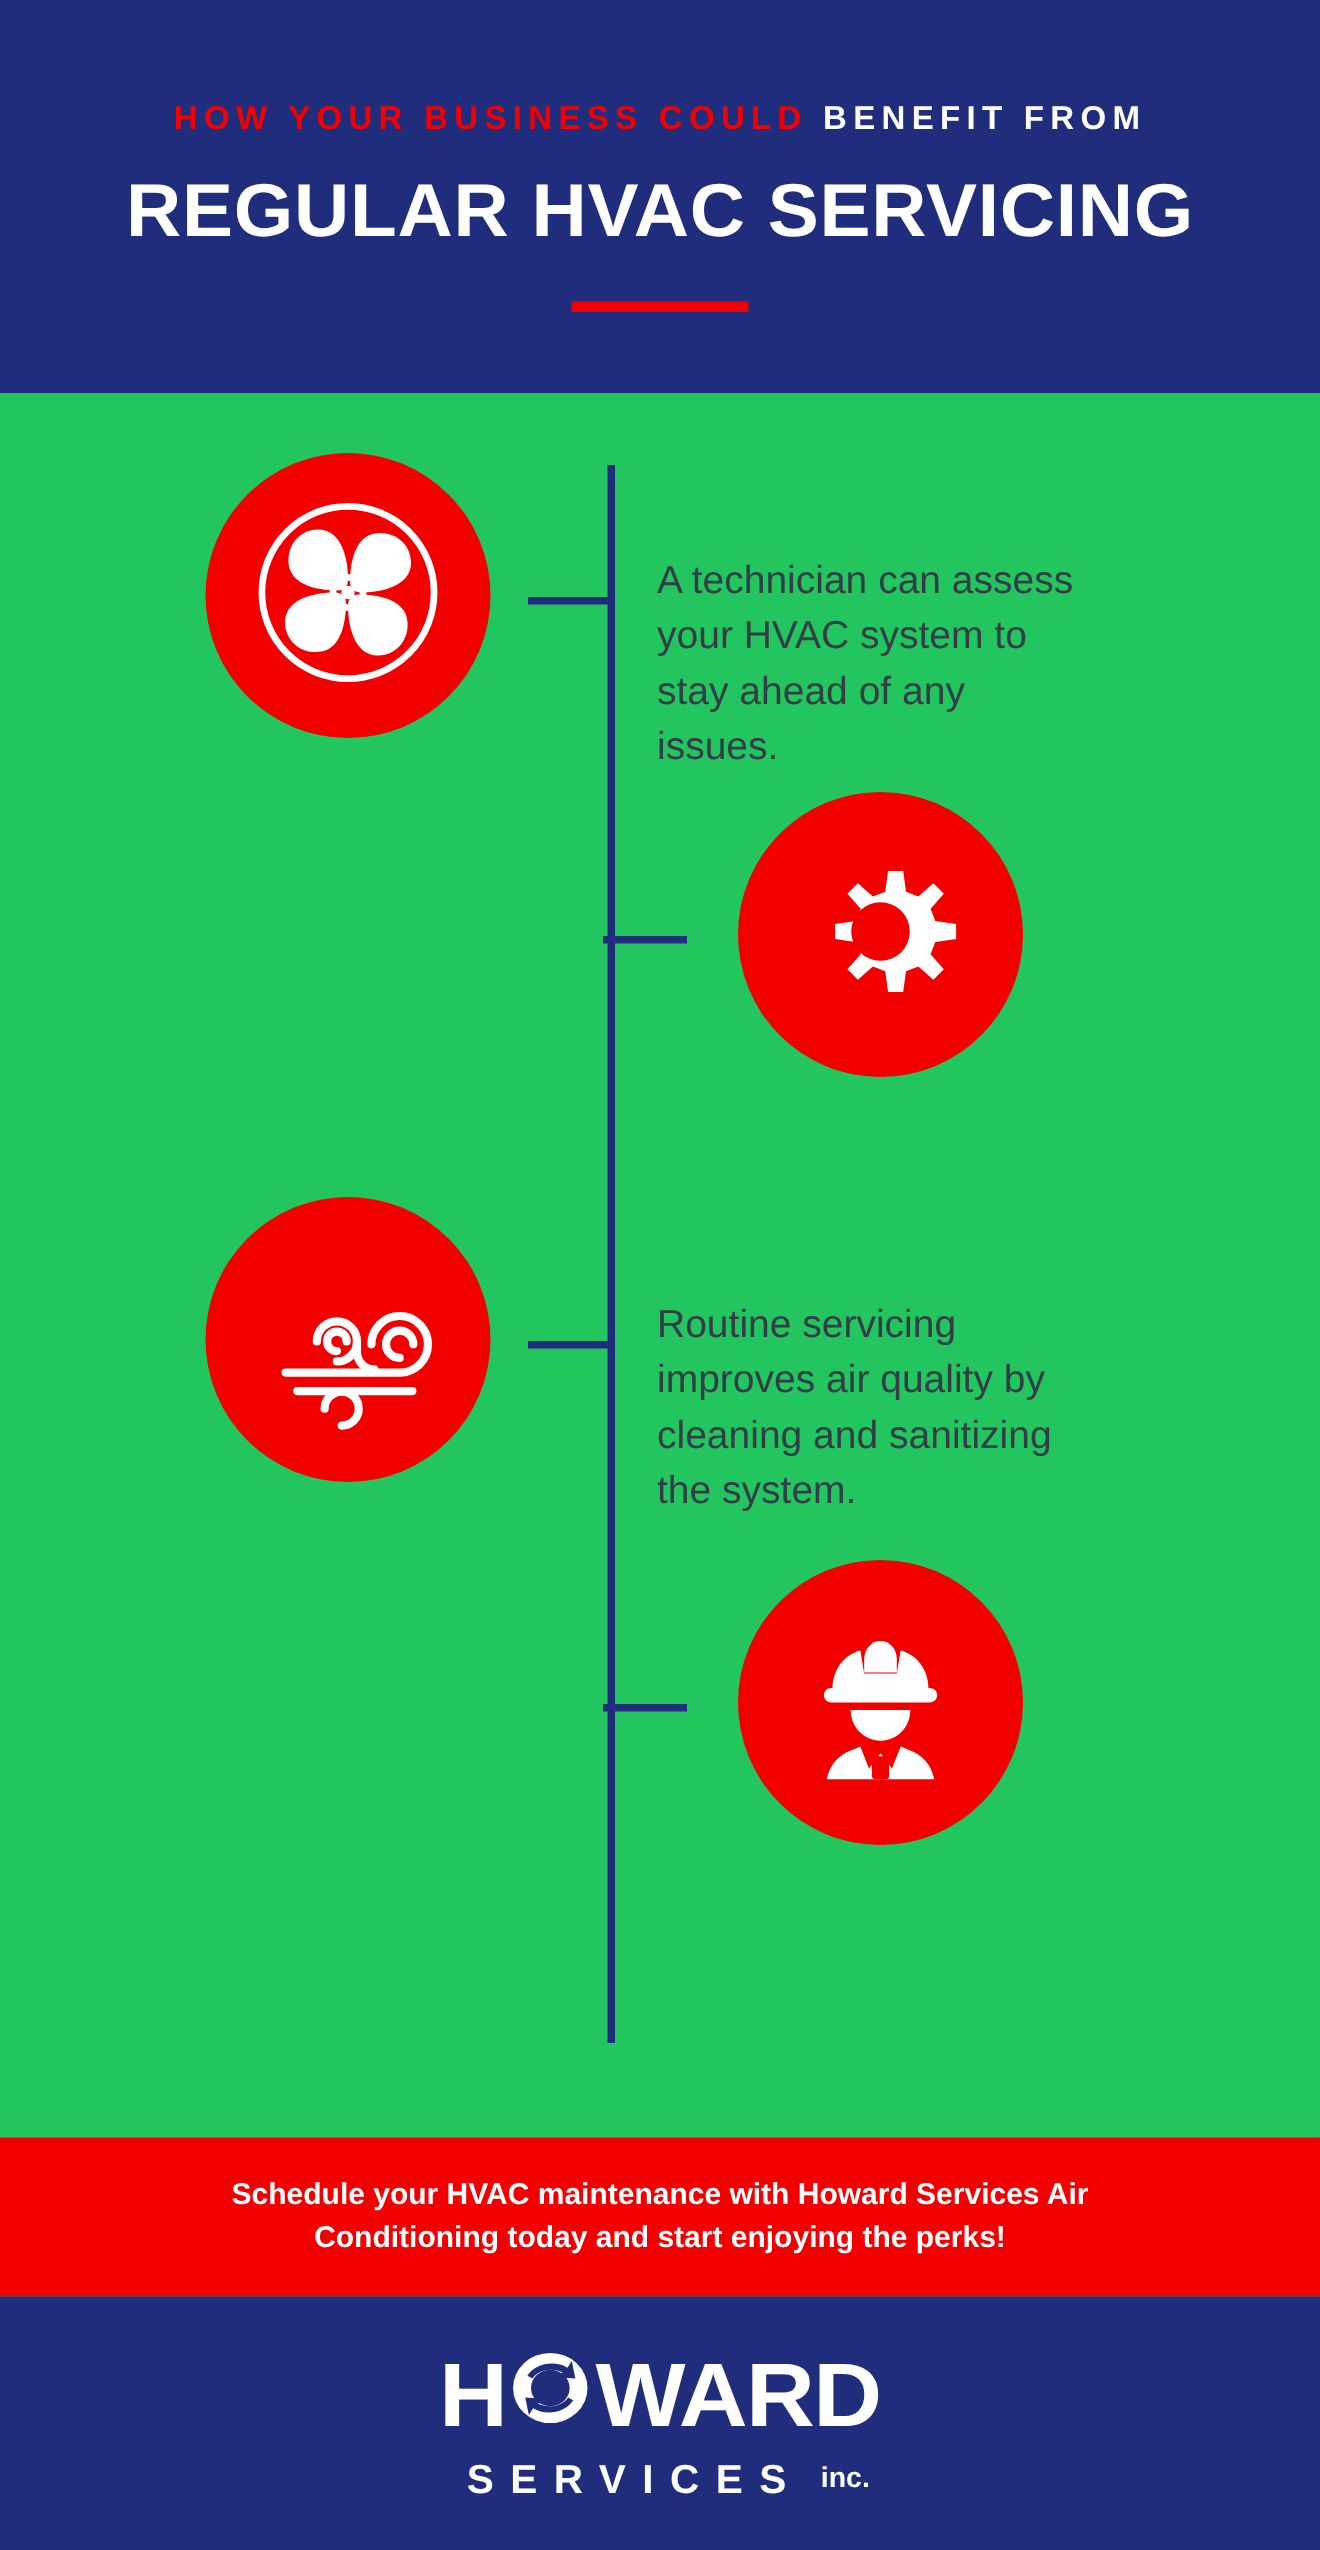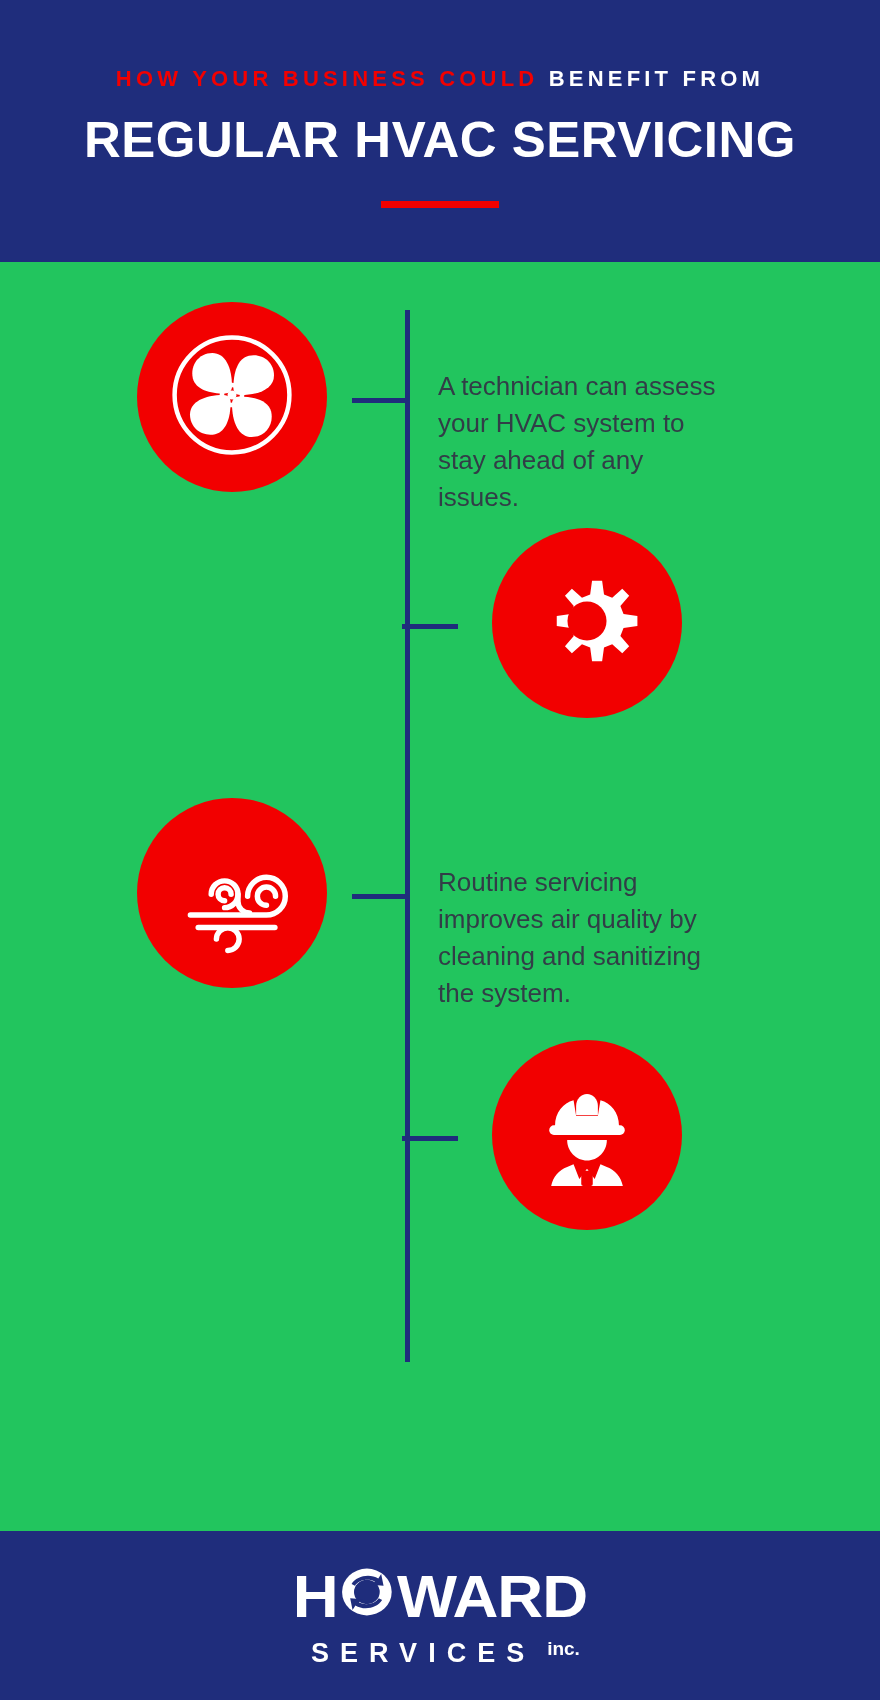--- a/index.html
+++ b/index.html
@@ -153,21 +153,21 @@
     font-weight: bold;
     letter-spacing: -1px;
     line-height: 1;
     transform: scaleX(1.06);
   }
   .logo-o { display: inline-block; margin: 0 1px; }
 
   .logo-sub {
     margin-top: 7px;
     display: flex;
-    align-items: flex-start;
+    align-items: center;
     justify-content: center;
     color: #ffffff;
   }
   .logo-services {
     font-size: 27px;
     font-weight: bold;
     letter-spacing: 11px;
     text-indent: 11px;
   }
   .logo-inc {
@@ -262,20 +262,23 @@
             <path d="M34.5 55.5 L65.5 55.5 C65.5 64.5 58.6 71.5 50 71.5 C41.4 71.5 34.5 64.5 34.5 55.5 Z"></path>
 
             <path d="M34.5 76.5 C28 79 23.5 84 22 91.5 L78 91.5 C76.5 84 72 79 65.5 76.5 L60.5 74.5 L56 86 L50 78 L44 86 L39.5 74.5 Z"></path>
             <rect x="45.5" y="79.5" width="9" height="12" rx="1.6" fill="#f20000"></rect>
           </g>
         </svg>
       </span>
     </div>
   </div>
 
+  <div class="cta">
+    <div class="cta-text">Schedule your HVAC maintenance with Howard Services Air Conditioning today and start enjoying the perks!</div>
+  </div>
 
   <div class="footer">
     <div class="logo-wrap">
       <div class="logo-main">
         <span>H</span>
         <span class="logo-o">
           <svg width="54" height="58" viewBox="0 0 60 64">
             <circle cx="30" cy="32" r="26" fill="#ffffff"></circle>
             <circle cx="30" cy="32" r="13.5" fill="#1f2d7c"></circle>
             <path d="M14 23 C19 14 33 11 42 17 L45 12 L47.5 25 L34.5 24 L38.5 20.5 C31.5 16.5 21.5 18.5 17.5 25 Z" fill="#1f2d7c"></path>

